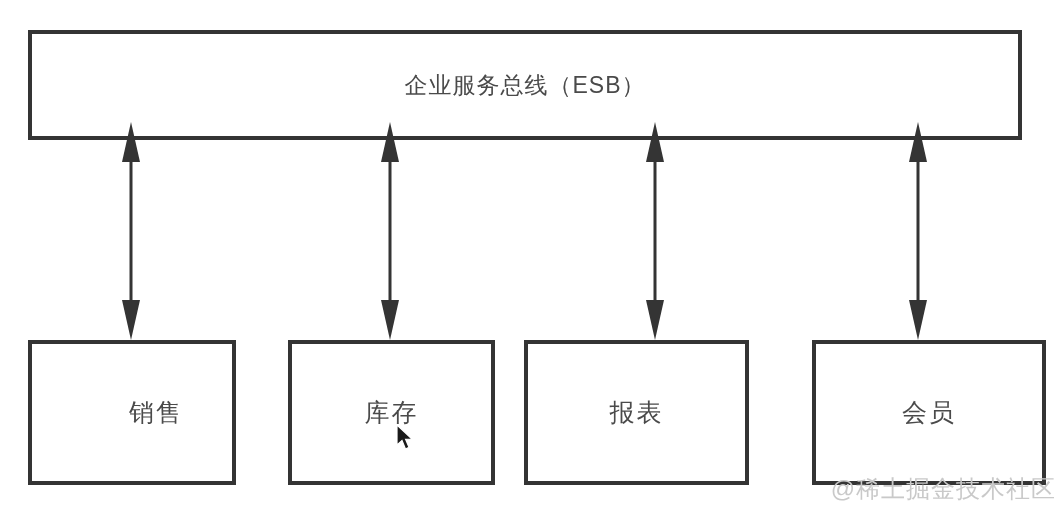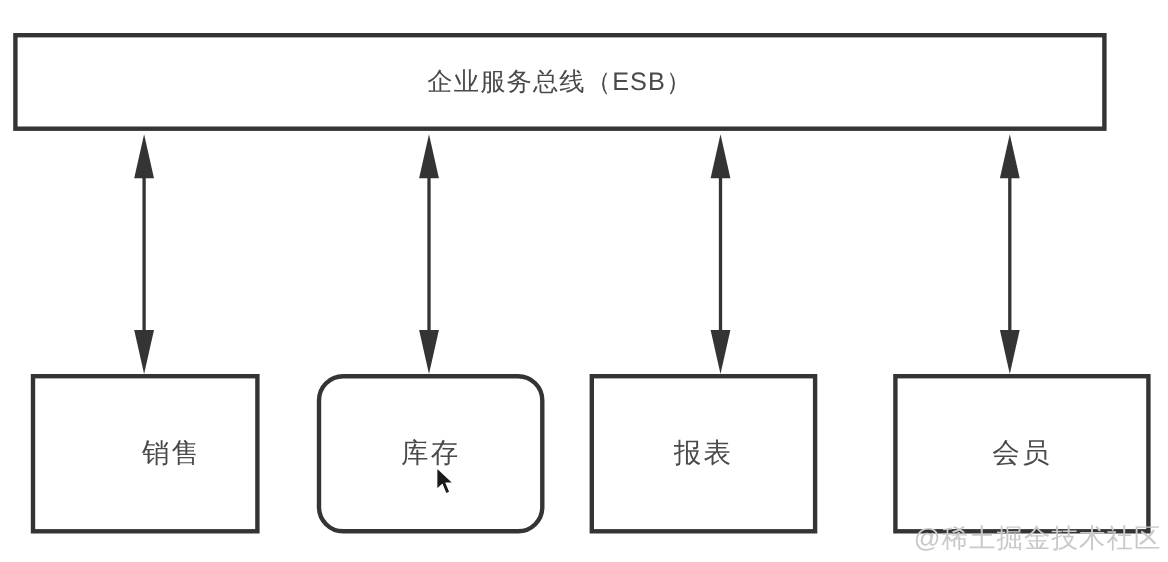--- a/index.html
+++ b/index.html
@@ -20,46 +20,46 @@
   .node-box {
     position: absolute;
     box-sizing: border-box;
     background: #ffffff;
     border: 4px solid #343434;
     display: flex;
     align-items: center;
     justify-content: center;
   }
   #esb-box {
-    left: 12px;
+    left: 28px;
     top: 30px;
     width: 994px;
-    height: 89px;
+    height: 110px;
   }
   #esb-label {
     font-size: 23px;
     color: #4a4a4a;
     letter-spacing: 1px;
     white-space: nowrap;
     line-height: 1;
   }
   .leaf-box {
     top: 340px;
     height: 145px;
   }
   .leaf-label {
     font-size: 25px;
     color: #4a4a4a;
     letter-spacing: 2px;
     line-height: 1;
     white-space: nowrap;
   }
   #box-sales   { left: 28px;  width: 208px; padding-left: 48px; }
-  #box-stock   { left: 288px; width: 207px; border-radius: 24px; }
-  #box-report  { left: 536px; width: 207px; text-align: right; }
+  #box-stock   { left: 288px; width: 207px; }
+  #box-report  { left: 524px; width: 225px; text-align: right; }
   #box-member  { left: 812px; width: 234px; }
 
   .connector {
     position: absolute;
     top: 122px;
     width: 24px;
     height: 218px;
     overflow: visible;
   }
   #conn-sales  { left: 119px; }

